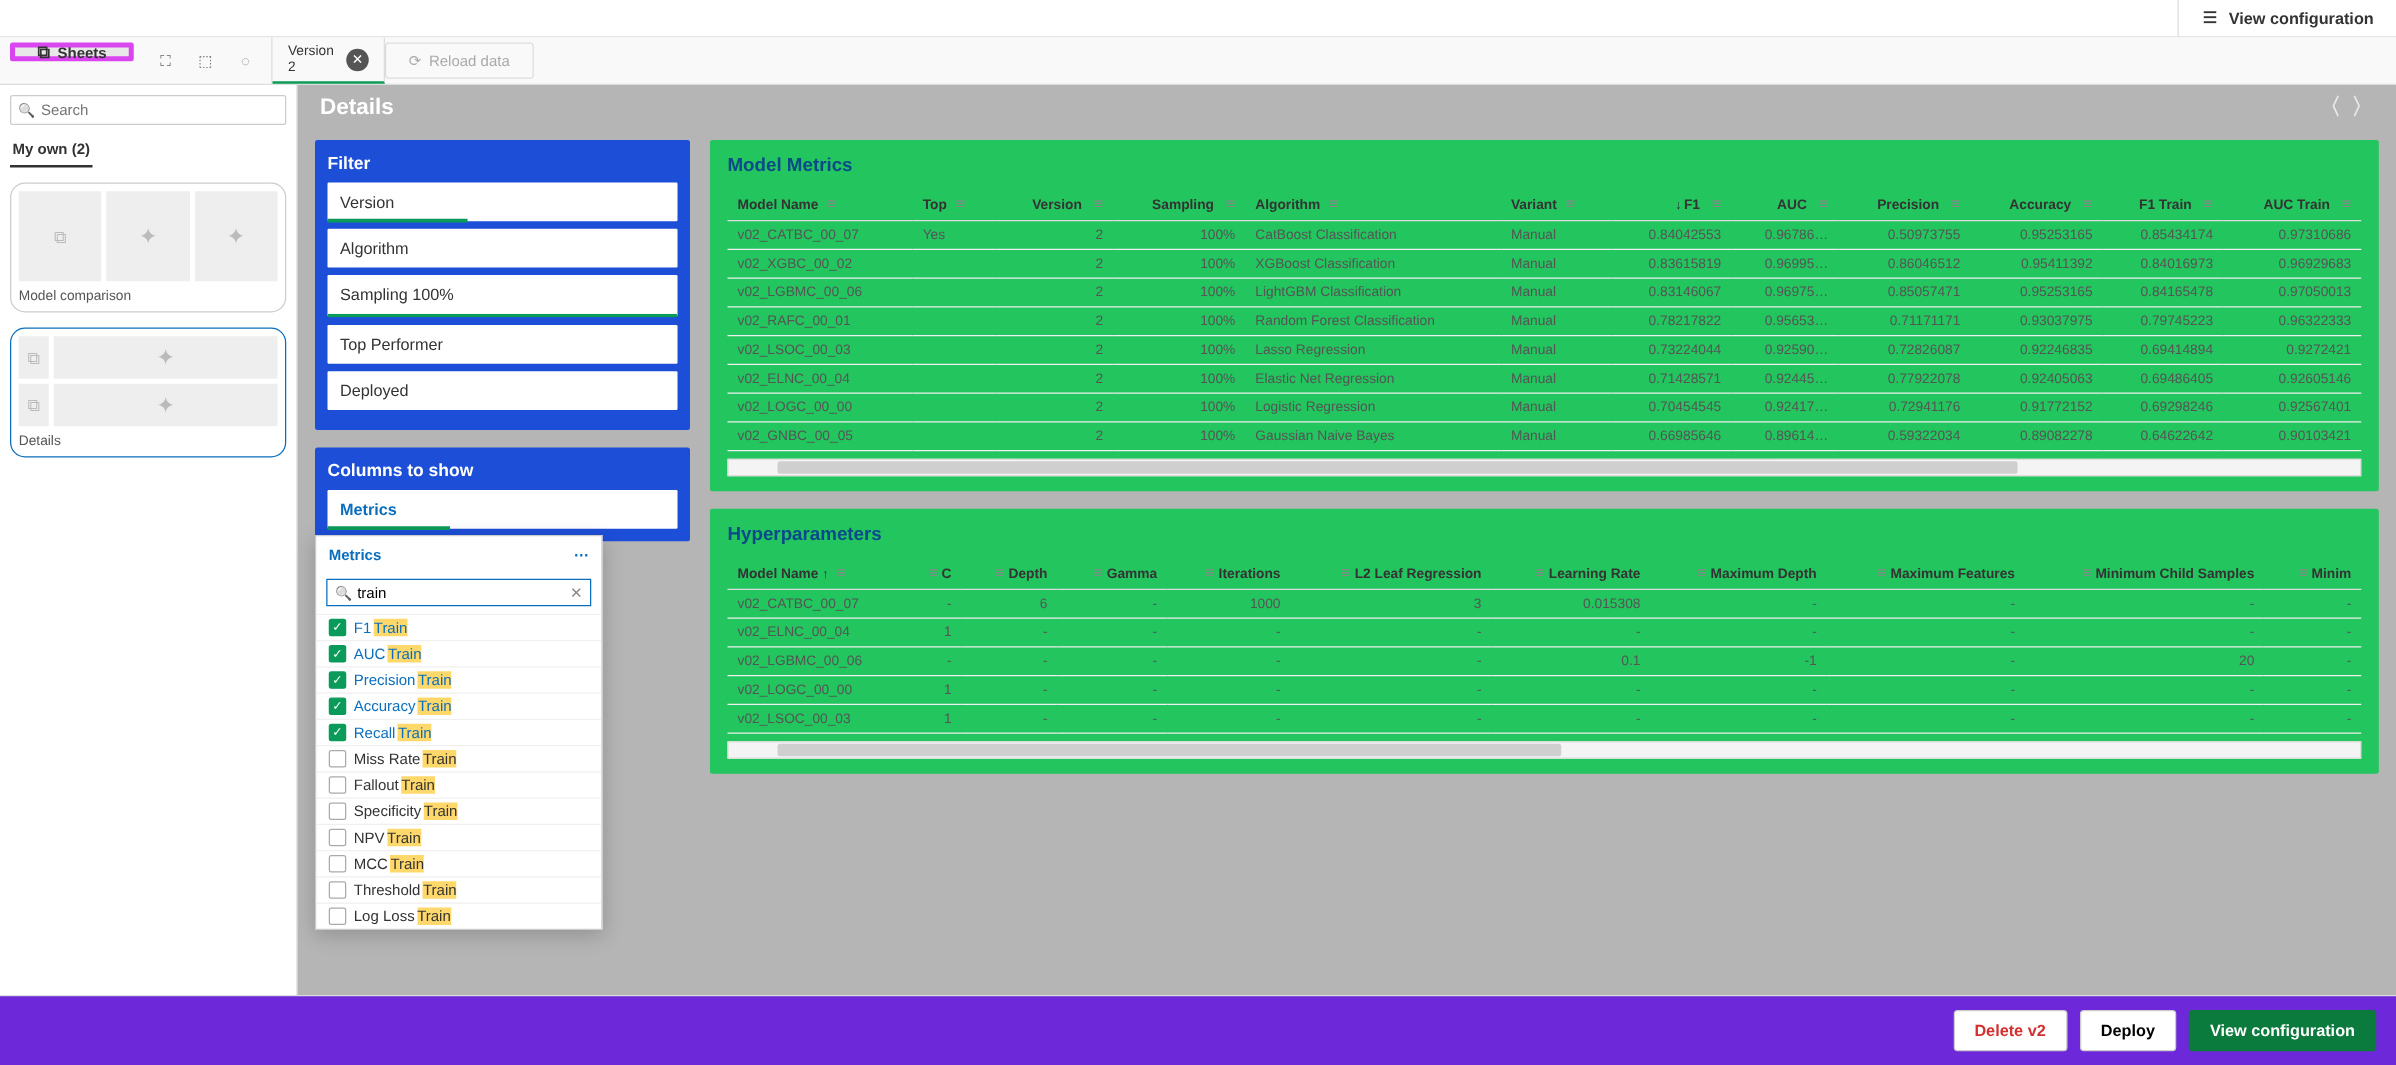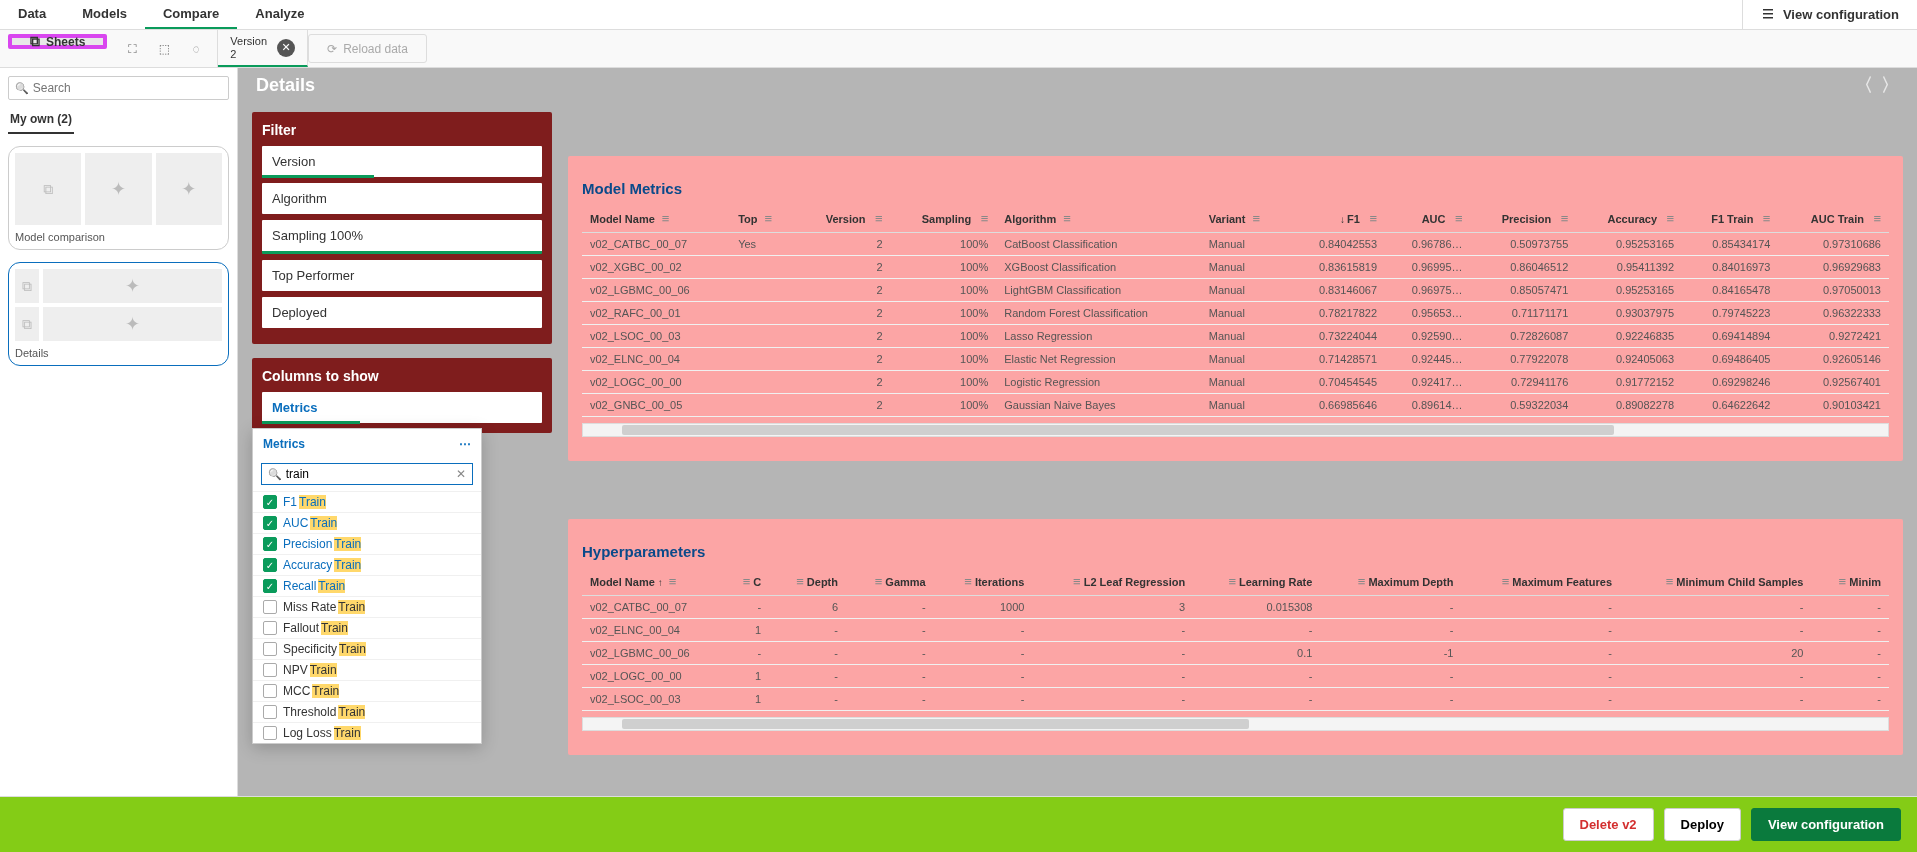--- a/index.html
+++ b/index.html
@@ -40,21 +40,21 @@
   .thumb-label { margin-top: 6px; font-size: 11px; color: #555; }
   
   
   .main { flex: 1; background: #b5b5b5; display: flex; flex-direction: column; }
   .main-header { height: 34px; display: flex; align-items: center; padding: 0 18px; color: #fff; font-size: 18px; font-weight: 600; }
   .main-header .navarrows { margin-left: auto; color: #e8e8e8; display:flex; gap:8px; }
   .main-body { flex: 1; display: flex; gap: 16px; padding: 10px 14px; }
   
   
   .filter-col { width: 300px; display: flex; flex-direction: column; gap: 14px; position: relative; }
-  .panel { background: #7f1d1d; border-radius: 2px; padding: 10px; }
+  .panel { background: #1d4ed8; border-radius: 2px; padding: 10px; }
   .panel-title { color: #fff; font-weight: 600; font-size: 14px; margin-bottom: 8px; }
   .filter-item { background: #fff; padding: 8px 10px; margin-bottom: 6px; border-radius: 1px; font-size: 13px; color: #333; cursor: pointer; }
   .filter-item.green-left { border-bottom: 3px solid #0a9b5b; }
   .filter-item.green-left-partial { position: relative; }
   .filter-item.green-left-partial::after { content:""; position:absolute; left:0; bottom:-1px; width:40%; height:3px; background:#0a9b5b; }
   .columns-item.active { border-bottom: 3px solid #0a9b5b; color:#0a6ebd; font-weight:600; }
   .columns-item.active.partial { border-bottom:none; }
   .columns-item.active.partial::after { content:""; position:absolute; left:0; bottom:-1px; width:35%; height:3px; background:#0a9b5b; }
   .columns-item { background:#fff; padding:8px 10px; border-radius:1px; font-size:13px; position:relative; }
   
@@ -67,56 +67,50 @@
   .mp-list { max-height: 260px; overflow:auto; }
   .mp-item { display:flex; align-items:center; gap:6px; padding:3px 10px; font-size:12px; cursor:pointer; border-top:1px solid #f0f0f0; }
   .mp-check { width:14px; height:14px; border:1px solid #aaa; border-radius:2px; display:flex; align-items:center; justify-content:center; }
   .mp-check.checked { background:#0a9b5b; border-color:#0a9b5b; color:#fff; font-size:10px; }
   .mp-label { display:flex; gap:2px; }
   .hl { background: #ffd86b; }
   .blue { color: #0a6ebd; }
   
   
   .content-col { flex: 1; display:flex; flex-direction:column; gap:14px; }
-  .card { background:#fca5a5; border-radius:2px; padding:24px 14px;margin-top:44px; }
+  .card { background:#22c55e; border-radius:2px; padding:12px 14px; }
   .card-title { color:#0a4a8a; font-weight:700; font-size:15px; margin-bottom:8px; }
   
   table.data { width:100%; border-collapse:collapse; font-size:11px; }
   table.data th { text-align:right; font-weight:600; color:#333; padding:6px 8px; border-bottom:1px solid #ddd; white-space:nowrap; }
   table.data th.left { text-align:left; }
   table.data td { text-align:right; padding:5px 8px; border-bottom:1px solid #f0f0f0; white-space:nowrap; color:#555; }
   table.data td.left { text-align:left; }
   .th-icon { display:inline-block; width:10px; color:#888; margin-left:4px; }
   .hscroll { height:14px; background:#f4f4f4; border:1px solid #ddd; margin-top:6px; position:relative; }
   .hscroll .thumb { position:absolute; top:1px; left:3%; height:10px; background:#cfcfcf; border-radius:2px; }
   
   
-  .footer { position:absolute; bottom:0; left:0; right:0; height:56px; border-top:1px solid #ddd; background:#84cc16; display:flex; align-items:center; justify-content:flex-end; gap:10px; padding:0 16px; }
+  .footer { position:absolute; bottom:0; left:0; right:0; height:56px; border-top:1px solid #ddd; background:#6d28d9; display:flex; align-items:center; justify-content:flex-end; gap:10px; padding:0 16px; }
   .btn { padding:8px 16px; border:1px solid #ccc; border-radius:3px; font-size:13px; font-weight:600; cursor:pointer; background:#fff; }
   .btn.danger { color:#d32f2f; }
   .btn.primary { background:#0a7a3d; color:#fff; border-color:#0a7a3d; }
   
   .mag::before { content:"\1F50D"; font-size:11px; color:#888; filter:grayscale(1); }
   .hamb::before { content:"\2261"; color:#888; font-size:13px; }
   .sort-desc::before { content:"\2193"; font-size:10px; margin-right:2px; }
   .sort-asc::before { content:"\2191"; font-size:10px; margin-right:2px; }
   .dots::before { content:"\22EF"; }
   .puzzle::before { content:"\2726"; font-size:18px; }
   .docicon::before { content:"\29C9"; font-size:14px; }
 </style>
 </head>
 <body>
 
 <div class="topnav">
-  <div class="topnav-left">
-    <div class="topnav-tab">Data</div>
-    <div class="topnav-tab">Models</div>
-    <div class="topnav-tab active">Compare</div>
-    <div class="topnav-tab">Analyze</div>
-  </div>
   <div class="topnav-right">
     <span class="sliders-icon"></span>
     <span>View configuration</span>
   </div>
 </div>
 
 <div class="toolrow">
   <div class="sheets-btn">
     <span class="docicon"></span>
     <span>Sheets</span>

